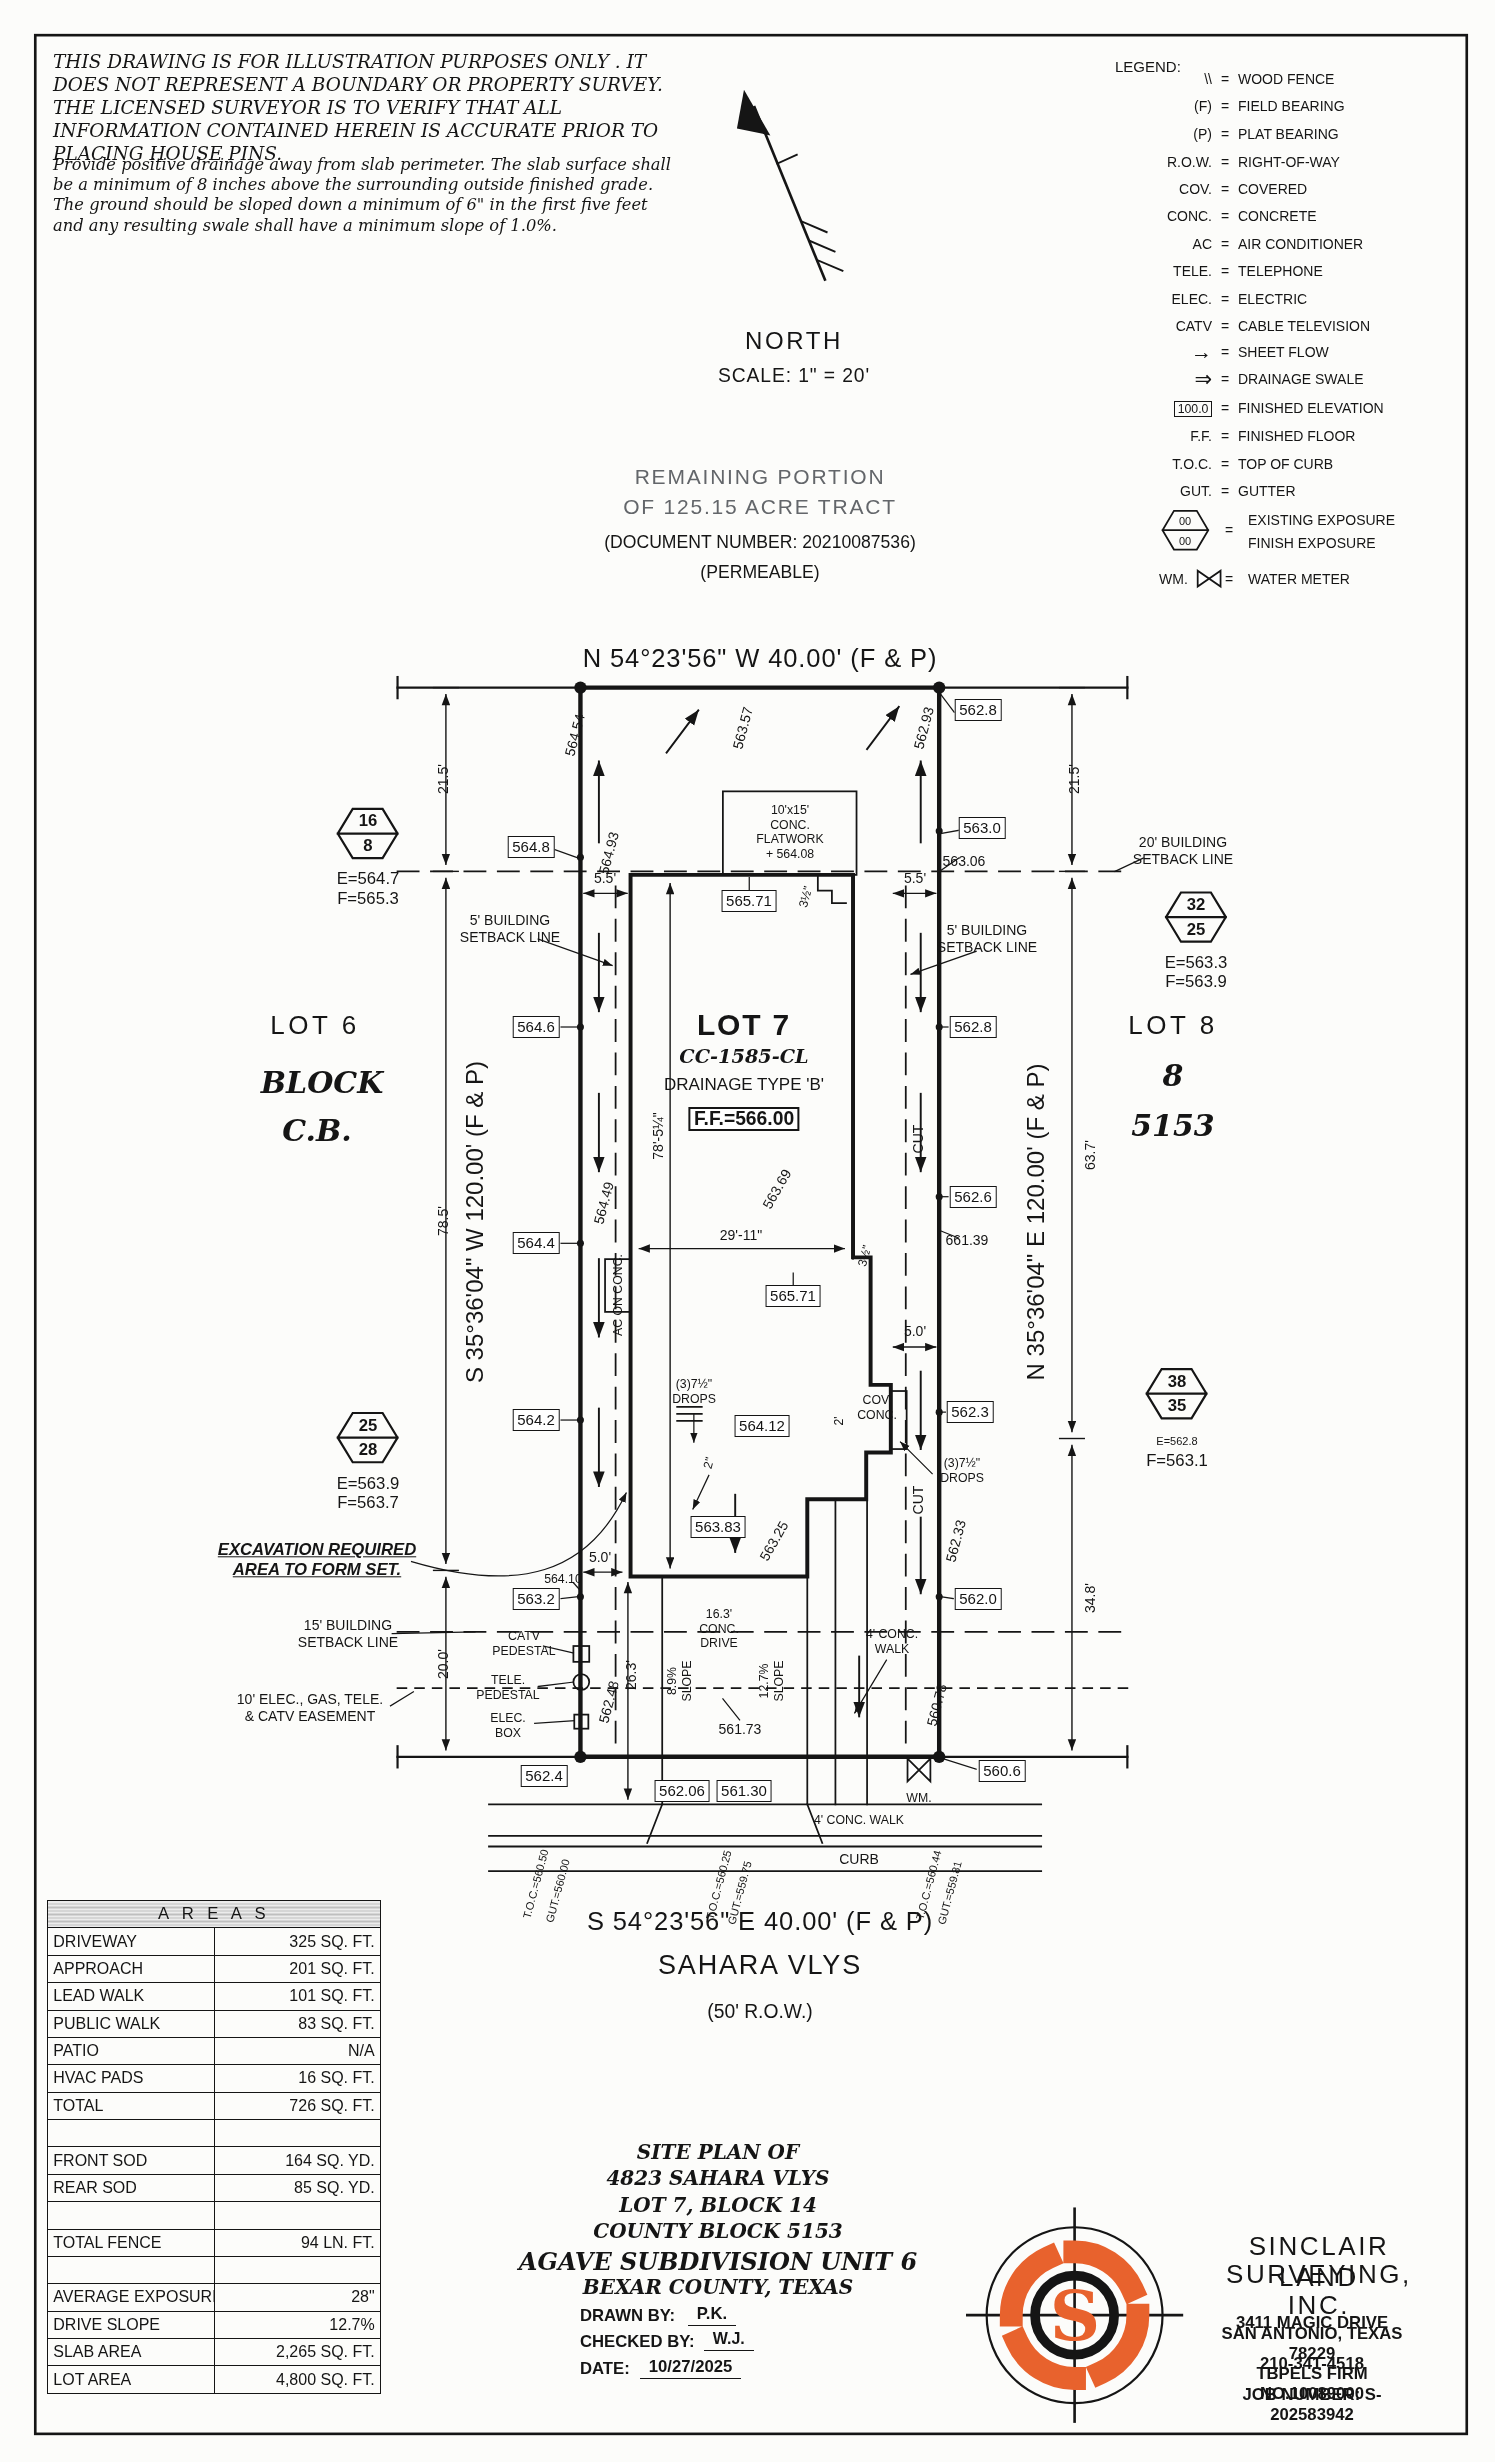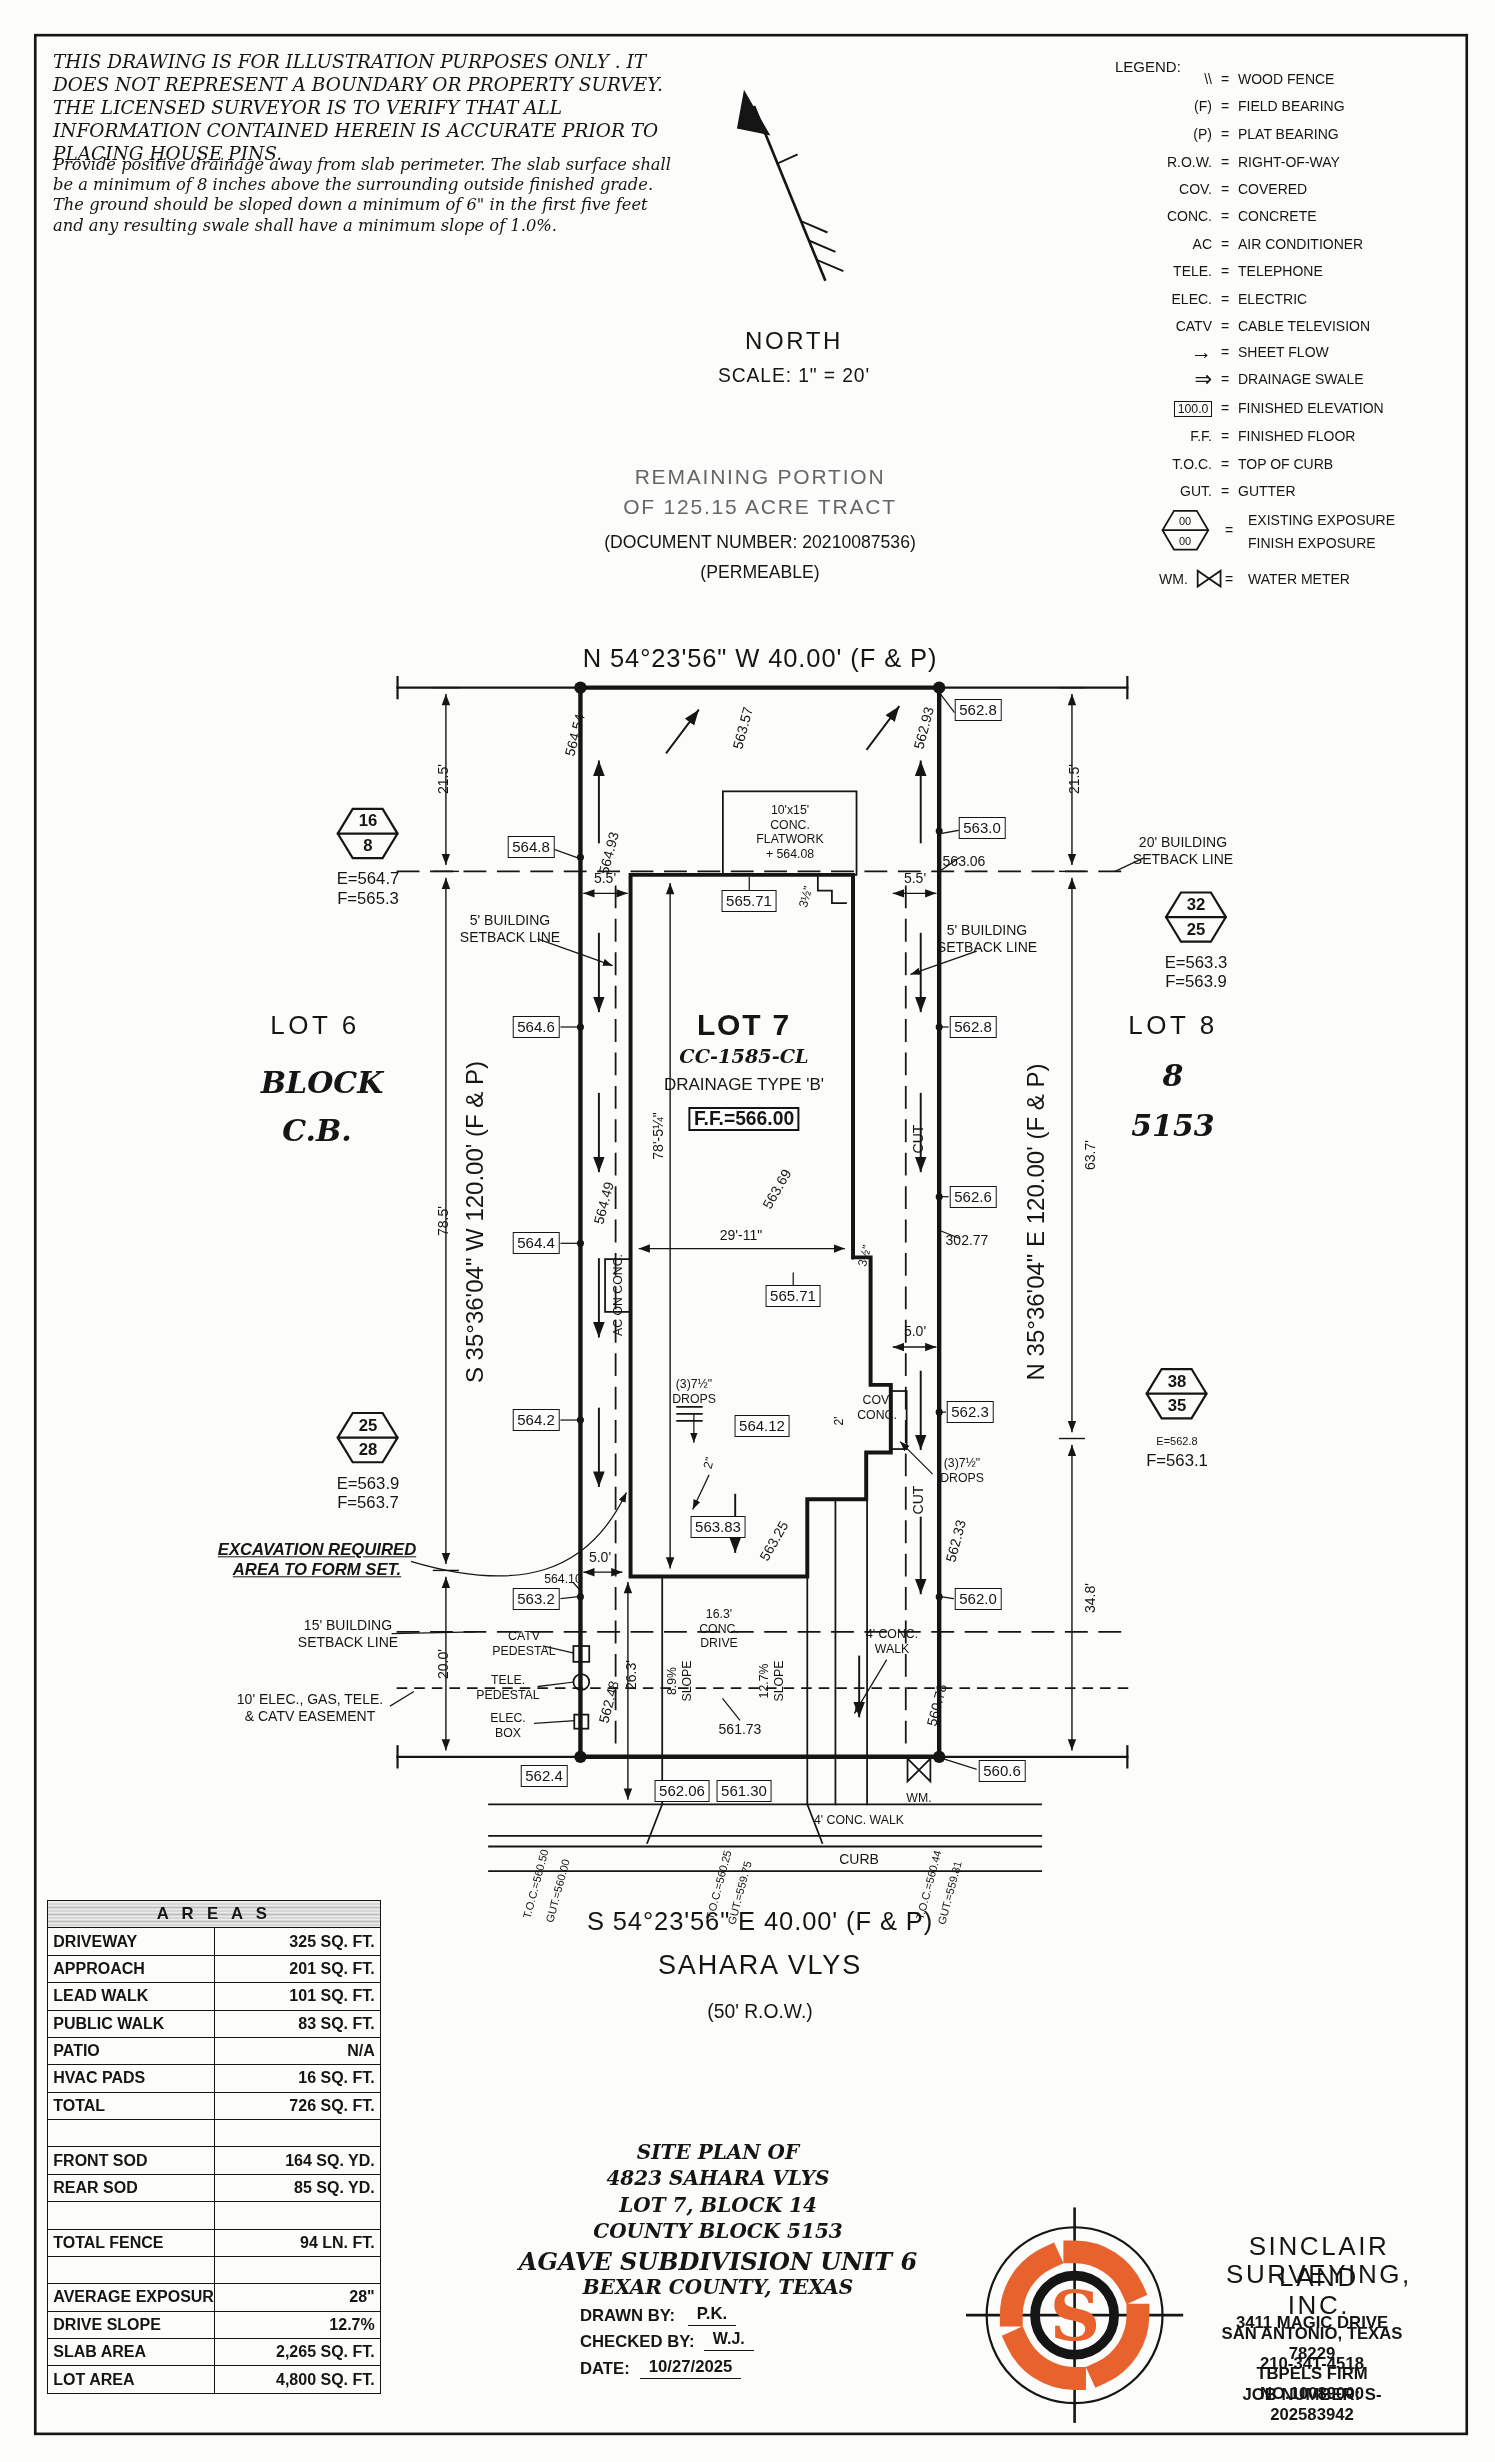--- a/index.html
+++ b/index.html
@@ -17,21 +17,21 @@
   .ser{font-family:"DejaVu Serif","Liberation Serif",serif;font-style:italic;}
   .gray{color:#63666a;}
   
   .lg{position:absolute;left:1110px;width:354px;display:flex;align-items:center;font-size:14px;}
   .lg .sym{width:102px;text-align:right;white-space:nowrap;}
   .lg .eq{width:26px;text-align:center;}
   .lg .lab{flex:1;text-align:left;white-space:nowrap;}
   .lbox{border:1.8px solid #151515;padding:0 2.6px;font-size:12.3px;}
   
   table.areas{position:absolute;left:47px;top:1900px;width:334px;border-collapse:collapse;table-layout:fixed;}
-  table.areas td{border:1.8px solid #151515;font-size:16px;font-weight:bold;padding:0.9px 5.3px;height:24.6px;overflow:hidden;white-space:nowrap;}
+  table.areas td{border:1.8px solid #151515;font-size:16px;font-weight:normal;padding:0.9px 5.3px;height:24.6px;overflow:hidden;white-space:nowrap;}
   table.areas td.v{text-align:right;width:123px;}
   table.areas tr.hdr td{text-align:center;font-size:16.7px;letter-spacing:4.4px;
       background:repeating-linear-gradient(0deg,#ececec 0 1.8px,#bfbfbf 1.8px 3.5px);}
   .tbval{border-bottom:1.8px solid #151515;padding:0 8.8px 0.9px;}
   .logo-s{font-family:"DejaVu Serif","Liberation Serif",serif;font-weight:bold;font-size:70px;color:var(--accent,#e8622d);}
 </style>
 </head>
 <body>
 
 <div class="sheet">
@@ -381,21 +381,21 @@
 <div class="t ctr box" style="left:744px;top:1791px">561.30</div>
 <div class="t ctr box" style="left:1002px;top:1771px">560.6</div>
 
 <div class="t r75 sm" style="left:575px;top:735px">564.54</div>
 <div class="t r75 sm" style="left:743px;top:728px">563.57</div>
 <div class="t r75 sm" style="left:924px;top:728px">562.93</div>
 <div class="t r75 sm" style="left:609px;top:853px">564.93</div>
 <div class="t ctr sm" style="left:964px;top:861px">563.06</div>
 <div class="t r75 sm" style="left:604px;top:1203px">564.49</div>
 <div class="t r60 sm" style="left:777px;top:1189px">563.69</div>
-<div class="t ctr sm" style="left:967px;top:1240px">302.77</div>
+<div class="t ctr sm" style="left:967px;top:1240px">661.39</div>
 <div class="t r60 sm" style="left:774px;top:1541px">563.25</div>
 <div class="t r75 sm" style="left:956px;top:1541px">562.33</div>
 <div class="t ctr xs" style="left:563px;top:1579px">564.10</div>
 <div class="t r75 sm" style="left:609px;top:1702px">562.48</div>
 <div class="t r75 sm" style="left:937px;top:1705px">560.78</div>
 <div class="t ctr sm" style="left:740px;top:1729px">561.73</div>
 
 <div class="t r90 sm" style="left:443px;top:779px">21.5'</div>
 <div class="t r90 sm" style="left:1074px;top:779px">21.5'</div>
 <div class="t ctr sm" style="left:605px;top:878px">5.5'</div>

